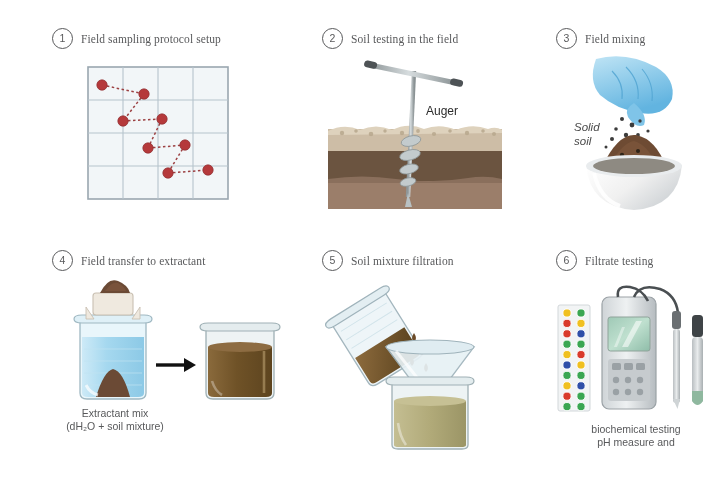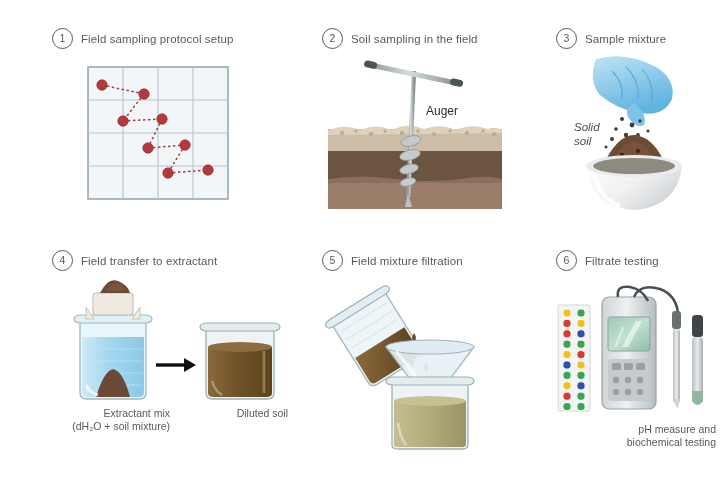--- a/index.html
+++ b/index.html
@@ -3,22 +3,22 @@
 <meta charset="utf-8">
 <style>
   html,body{margin:0;padding:0;background:#ffffff;}
   body{width:720px;height:503px;position:relative;overflow:hidden;
        font-family:"Liberation Sans",sans-serif;color:#4a4a4a;}
   .panel{position:absolute;}
   .hdr{display:flex;align-items:center;gap:8px;}
   .step-num{width:19px;height:19px;border:1.3px solid #58595b;border-radius:50%;
             display:flex;align-items:center;justify-content:center;
             font-size:10.5px;color:#58595b;flex:none;line-height:1;}
-  .hdr-label{font-size:11.5px;color:#58595b;white-space:nowrap;letter-spacing:.1px;}
-  .caption{font-size:10.5px;color:#58595b;text-align:right;line-height:13px;}
+  .hdr-label{font-size:11.5px;color:#58595b;white-space:nowrap;letter-spacing:.1px;font-family:Liberation Serif, serif;}
+  .caption{font-size:10.5px;color:#58595b;text-align:center;line-height:13px;}
   svg{display:block;overflow:visible;}
 </style>
 </head>
 <body>
 
 <div class="panel" style="left:52px;top:28px;">
   <div class="hdr">
     <span class="step-num">1</span>
     <span class="hdr-label">Field sampling protocol setup</span>
   </div>
@@ -52,21 +52,21 @@
         <circle cx="84" cy="110" r="5.2"></circle>
           <circle cx="124" cy="107" r="5.2"></circle>
       </g>
     </svg>
   </div>
 </div>
 
 <div class="panel" style="left:322px;top:28px;">
   <div class="hdr">
     <span class="step-num">2</span>
-    <span class="hdr-label">Soil sampling in the field</span>
+    <span class="hdr-label">Soil testing in the field</span>
   </div>
   <div style="margin-top:8px;text-align:center;">
     <svg width="186" height="162" viewBox="0 0 186 162">
       <defs>
         <linearGradient id="metal" x1="0" y1="0" x2="1" y2="0">
           <stop offset="0" stop-color="#8f9799"></stop>
             <stop offset=".45" stop-color="#d6dcde"></stop>
             <stop offset="1" stop-color="#8a9294"></stop>
         </linearGradient>
       </defs>
@@ -104,21 +104,21 @@
       </g>
       <path d="M86 136 L83 150 L90 150 Z" fill="#b9c1c3"></path>
       <text x="104" y="58" font-family="Liberation Sans, sans-serif" font-size="12" fill="#2b2b2b">Auger</text>
     </svg>
   </div>
 </div>
 
 <div class="panel" style="left:556px;top:28px;">
   <div class="hdr">
     <span class="step-num">3</span>
-    <span class="hdr-label">Sample mixture</span>
+    <span class="hdr-label">Field mixing</span>
   </div>
   <div style="margin-top:6px;margin-left:4px;font-style:italic;">
     <svg width="150" height="160" viewBox="0 0 150 160">
       <defs>
         <linearGradient id="glove" x1="0" y1="0" x2="0.4" y2="1">
           <stop offset="0" stop-color="#bfe4f5"></stop>
             <stop offset="1" stop-color="#62b4e0"></stop>
         </linearGradient>
         <linearGradient id="bowl" x1="0" y1="0" x2="1" y2="0.6">
           <stop offset="0" stop-color="#ffffff"></stop>
@@ -220,29 +220,28 @@
       <path d="M204 66 L204 108" stroke="#c3a878" stroke-width="2.6" opacity=".55"></path>
       <path d="M152 96 Q155 106 162 110" stroke="#ffffff" stroke-width="2.6" fill="none" opacity=".32"></path>
     </svg>
   </div>
   <div style="display:flex;margin-top:4px;margin-left:8px;">
     <div class="caption" style="width:110px;">
       <div>Extractant mix</div>
       <div>(dH₂O + soil mixture)</div>
     </div>
     <div class="caption" style="width:118px;">
-      <div>Diluted soil</div>
     </div>
   </div>
 </div>
 
 <div class="panel" style="left:322px;top:250px;">
   <div class="hdr">
     <span class="step-num">5</span>
-    <span class="hdr-label">Field mixture filtration</span>
+    <span class="hdr-label">Soil mixture filtration</span>
   </div>
   <div style="margin-top:6px;margin-left:4px;">
     <svg width="190" height="170" viewBox="0 0 190 170">
       <defs>
         <linearGradient id="mud2" x1="0" y1="0" x2="1" y2="0.4">
           <stop offset="0" stop-color="#8d6b3d"></stop>
             <stop offset="1" stop-color="#5e4520"></stop>
         </linearGradient>
         <linearGradient id="olive" x1="0" y1="0" x2="1" y2="0">
           <stop offset="0" stop-color="#c4be92"></stop>
@@ -354,16 +353,16 @@
       <rect x="116" y="24" width="9" height="18" rx="3" fill="#6a6f72"></rect>
       <rect x="117" y="42" width="7" height="74" rx="3" fill="url(#probe)"></rect>
       <path d="M117 112 L124 112 L121.5 122 Z" fill="#cfd4d6"></path>
 
       <rect x="136" y="28" width="11" height="22" rx="3.5" fill="#3f4447"></rect>
       <rect x="136" y="50" width="11" height="66" rx="4" fill="url(#probe)"></rect>
       <path d="M136 104 L147 104 L147 114 Q141.5 122 136 114 Z" fill="#8fb89f"></path>
     </svg>
   </div>
   <div class="caption" style="width:160px;margin-top:8px;">
+    <div>biochemical testing</div>
     <div>pH measure and</div>
-    <div>biochemical testing</div>
   </div>
 </div>
 
 </body></html>

